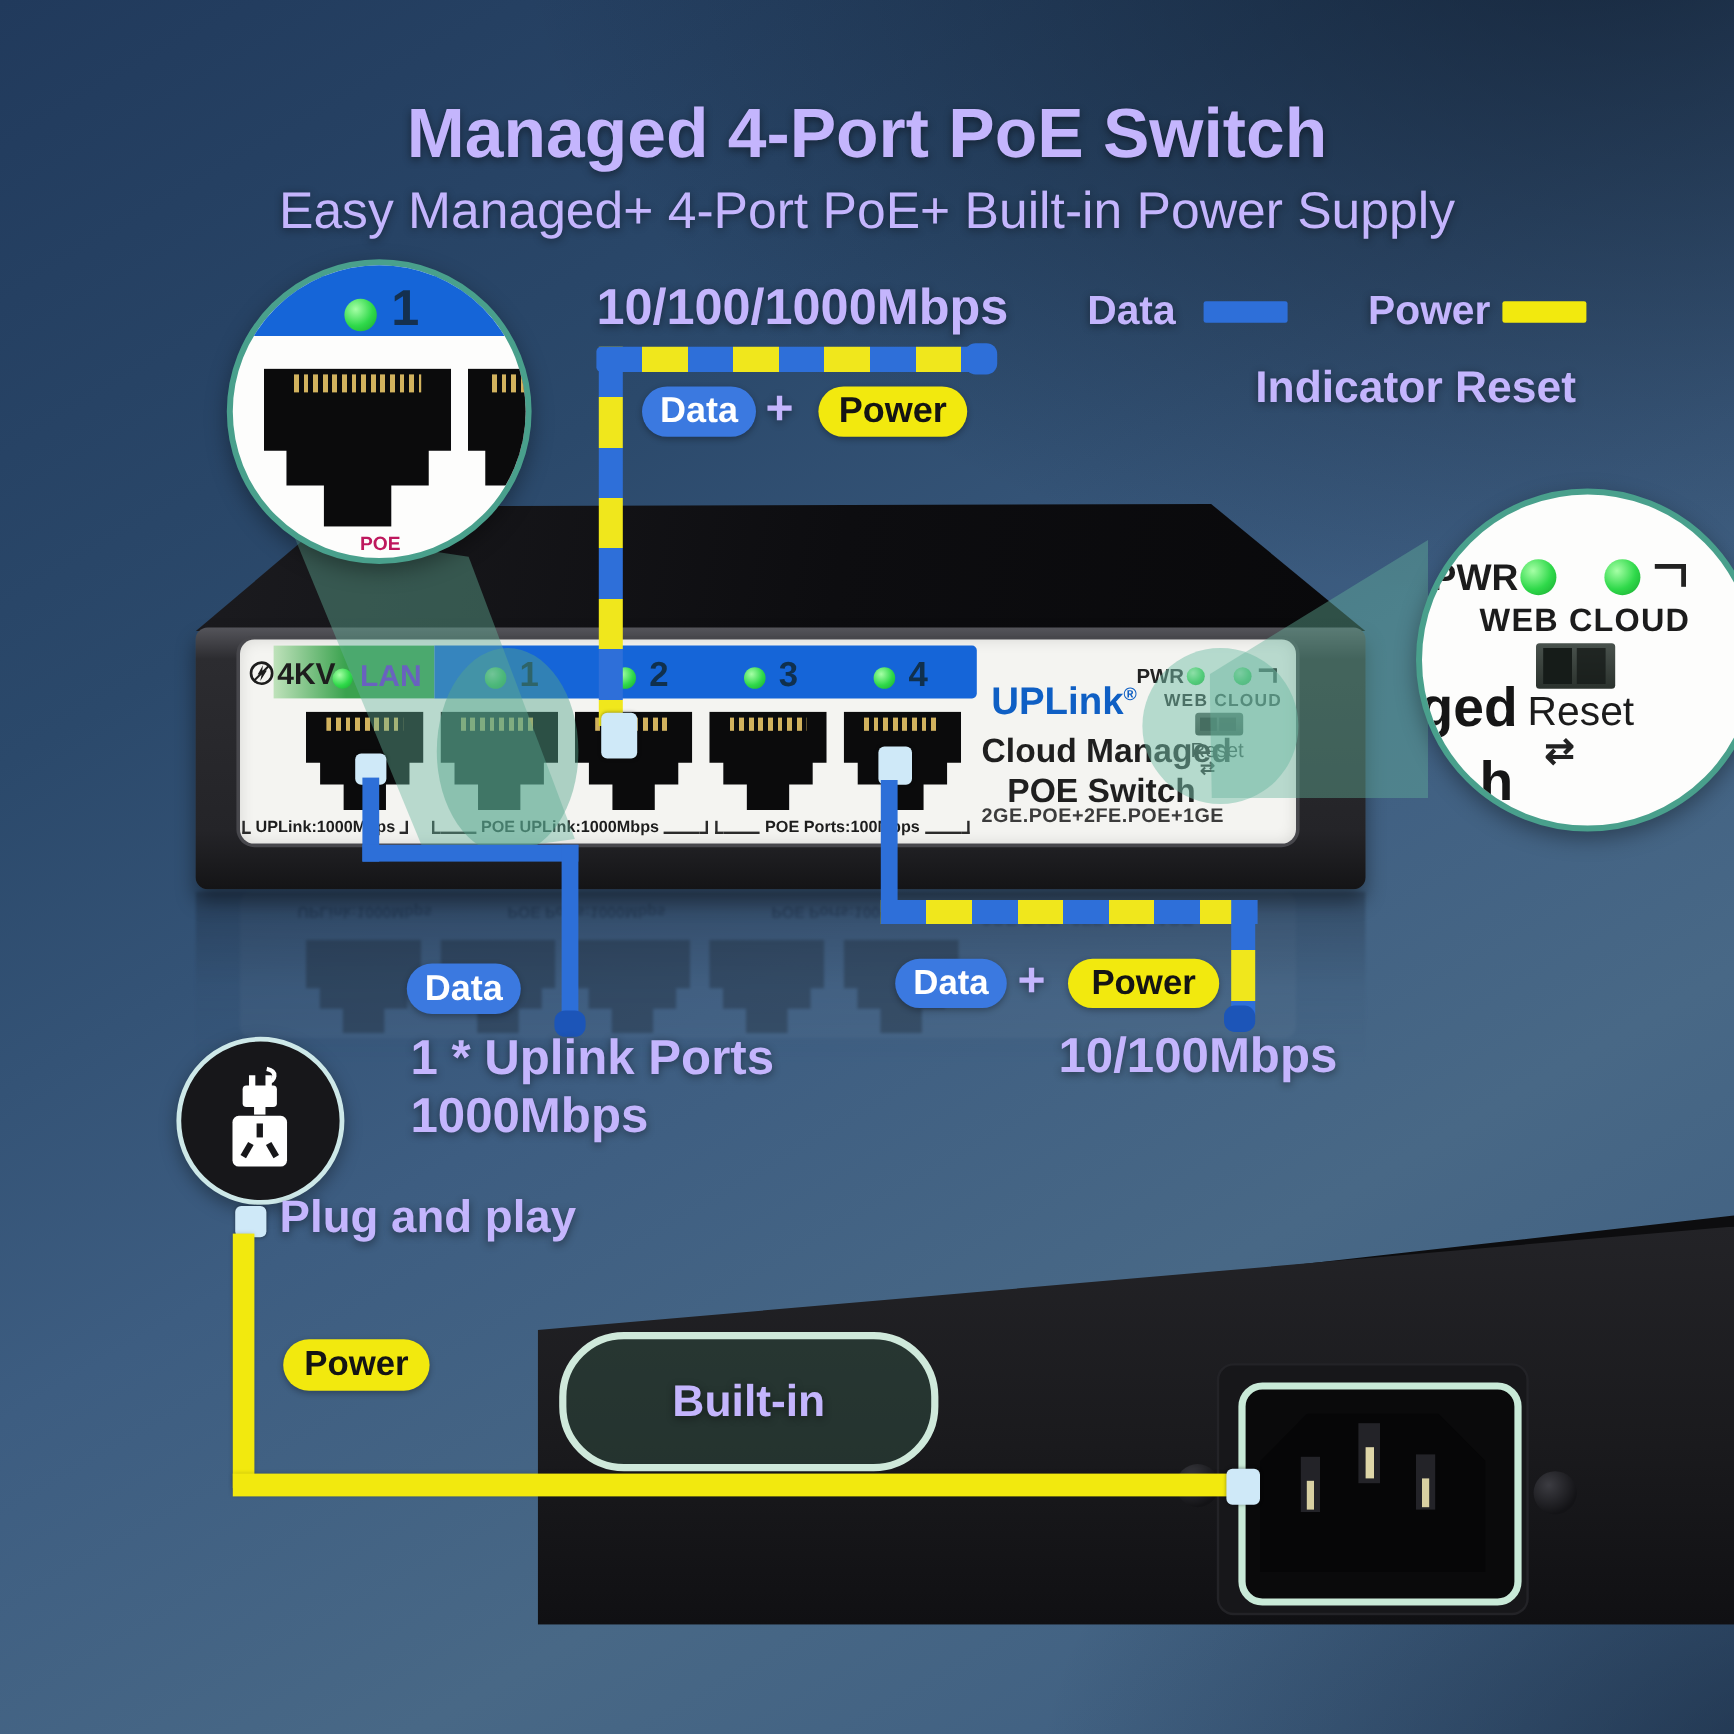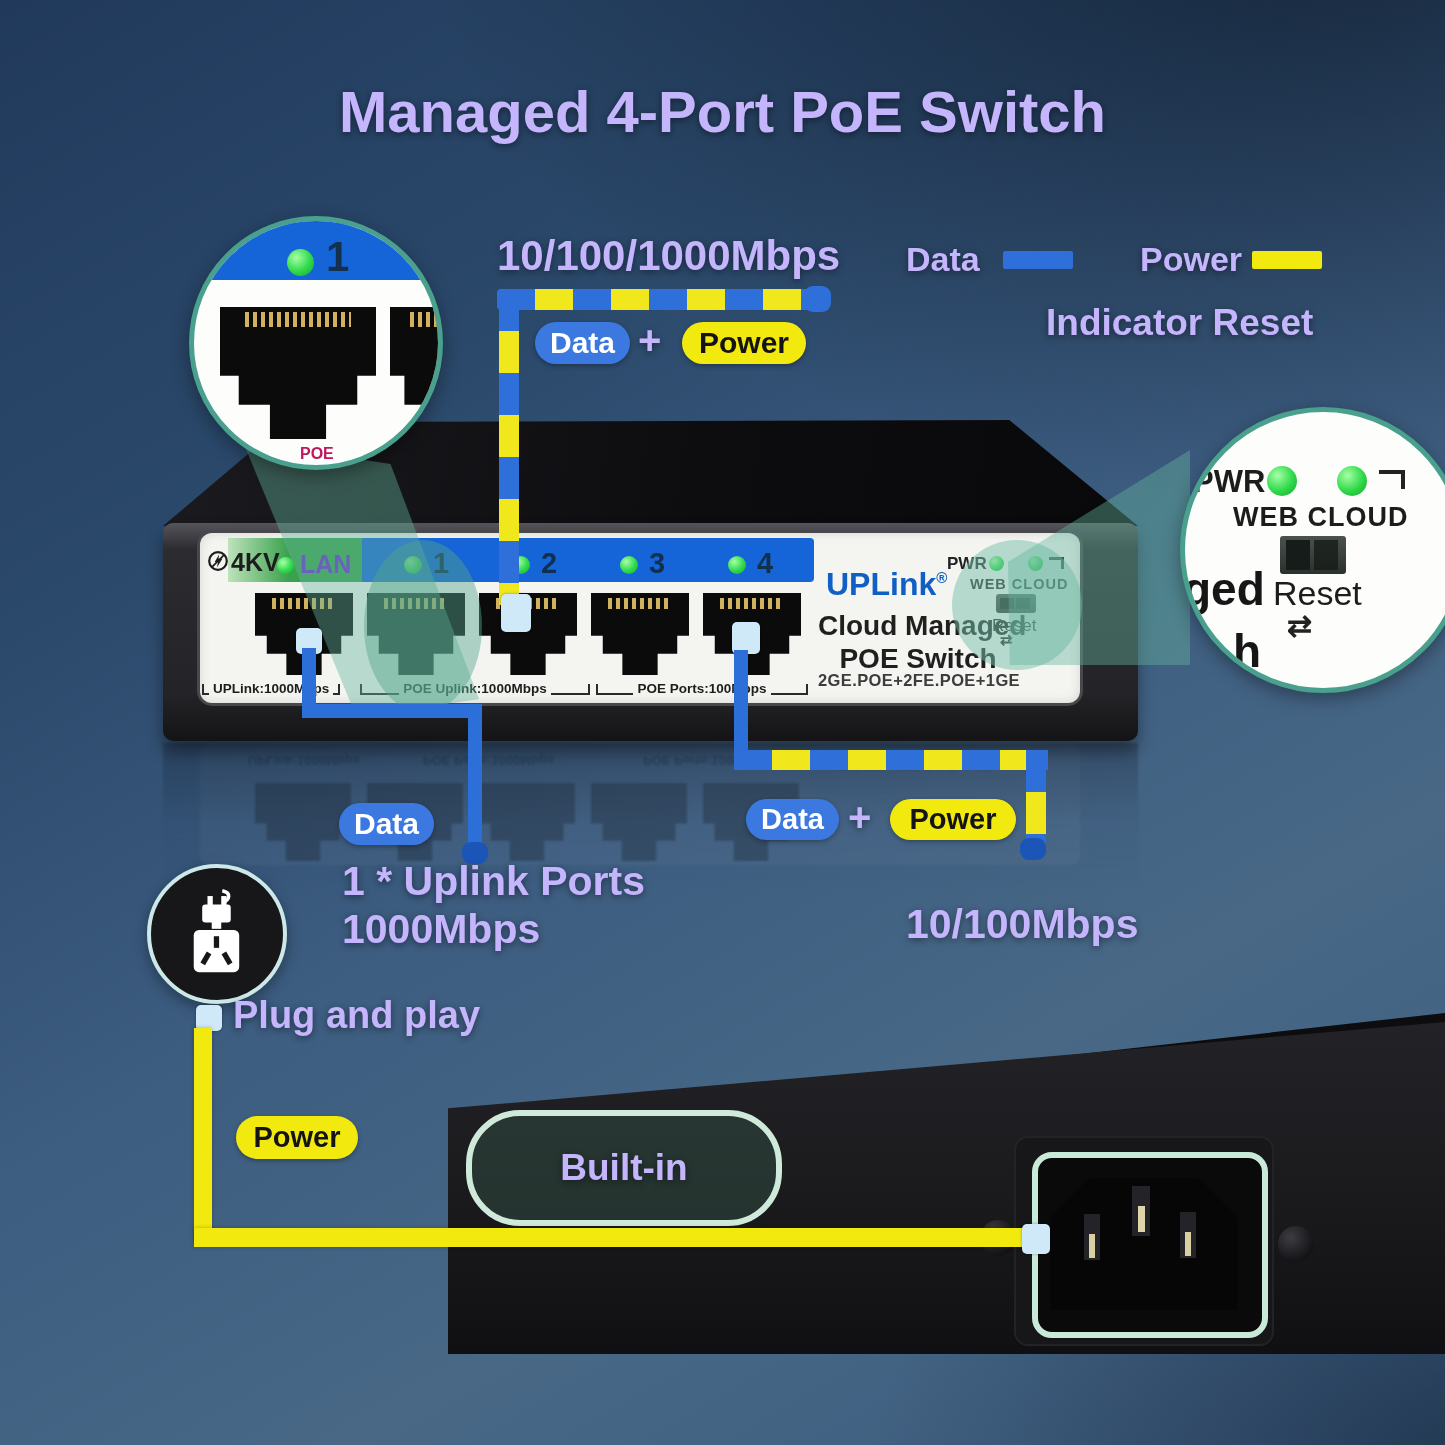--- a/index.html
+++ b/index.html
@@ -47,20 +47,21 @@
   .mirror{transform:scaleY(-1);display:inline-block;white-space:nowrap;}
   .screw{border-radius:50%;background:radial-gradient(circle at 35% 32%,#3c3c42,#131316 72%);}
 </style>
 </head>
 <body>
 
 <div id="stage">
   <div class="abs bg"></div>
 
   <div class="abs wtxt b" style="left:0;top:78px;width:100%;text-align:center;font-size:58px;">Managed 4-Port PoE Switch</div>
+  <div class="abs wtxt" style="left:0;top:152px;width:100%;text-align:center;font-size:43px;font-weight:500;">Easy Managed+ 4-Port PoE+ Built-in Power Supply</div>
 
   <div class="abs wtxt b" style="left:906px;top:240px;font-size:34px;">Data</div>
   <div class="abs swatch" style="left:1003px;top:251px;width:70px;height:18px;background:#2e6fd9;"></div>
   <div class="abs wtxt b" style="left:1140px;top:240px;font-size:34px;">Power</div>
   <div class="abs swatch" style="left:1252px;top:251px;width:70px;height:18px;background:#f2e90e;"></div>
   <div class="abs wtxt b" style="left:1046px;top:302px;font-size:37px;">Indicator Reset</div>
 
   <div class="abs wtxt b" style="left:497px;top:232px;font-size:42px;">10/100/1000Mbps</div>
 
   <div class="abs refl" style="left:163px;top:743px;width:975px;height:145px;overflow:hidden;">
@@ -149,21 +150,21 @@
     <span class="abs b" style="left:800px;top:98px;font-size:15px;color:#222;">⇄</span>
 
     <div class="abs pgl" style="left:2px;top:146px;width:156px;">
       <i class="ck l"></i>
         <span class="tx">UPLink:1000Mbps</span>
         <i class="ck r"></i>
     </div>
     <div class="abs pgl" style="left:160px;top:146px;width:230px;">
       <i class="ck l"></i>
         <i class="ln"></i>
-        <span class="tx">POE Uplink:1000Mbps</span>
+        <span class="tx">POE UPLink:1000Mbps</span>
         <i class="ln"></i>
         <i class="ck r"></i>
     </div>
     <div class="abs pgl" style="left:396px;top:146px;width:212px;">
       <i class="ck l"></i>
         <i class="ln"></i>
         <span class="tx">POE Ports:100Mbps</span>
         <i class="ln"></i>
         <i class="ck r"></i>
     </div>
@@ -249,21 +250,21 @@
   <div class="abs dash-v" style="left:1026px;top:750px;width:20px;height:96px;"></div>
   <div class="abs cap" style="left:1020px;top:838px;width:26px;height:22px;"></div>
 
   <div class="abs pill-blue" style="left:339px;top:803px;width:95px;height:42px;font-size:30px;">Data</div>
   <div class="abs wtxt b" style="left:342px;top:858px;font-size:41px;">1 * Uplink Ports</div>
   <div class="abs wtxt b" style="left:342px;top:906px;font-size:41px;">1000Mbps</div>
 
   <div class="abs pill-blue" style="left:746px;top:799px;width:93px;height:41px;font-size:29px;">Data</div>
   <div class="abs wtxt b" style="left:848px;top:795px;font-size:40px;">+</div>
   <div class="abs pill-yellow" style="left:890px;top:799px;width:126px;height:41px;font-size:29px;">Power</div>
-  <div class="abs wtxt b" style="left:906px;top:856px;font-size:41px;margin-top:45px;">10/100Mbps</div>
+  <div class="abs wtxt b" style="left:882px;top:856px;font-size:41px;">10/100Mbps</div>
 
   <div class="abs" style="left:147px;top:864px;width:132px;height:132px;border-radius:50%;background:#17171a;border:4px solid #cde8e8;
               display:flex;align-items:center;justify-content:center;box-shadow:0 5px 14px rgba(0,0,0,.35);">
     <span>
       <svg width="74" height="88" viewBox="0 0 70 82">
         <path d="M40 2 c9 2 7 9 0 11" stroke="#fff" stroke-width="3.4" fill="none"></path>
         <rect x="26" y="7" width="5" height="9" fill="#fff"></rect>
         <rect x="39" y="7" width="5" height="9" fill="#fff"></rect>
         <rect x="21" y="15" width="27" height="17" rx="3" fill="#fff"></rect>
         <rect x="30" y="31" width="9" height="7" fill="#fff"></rect>

